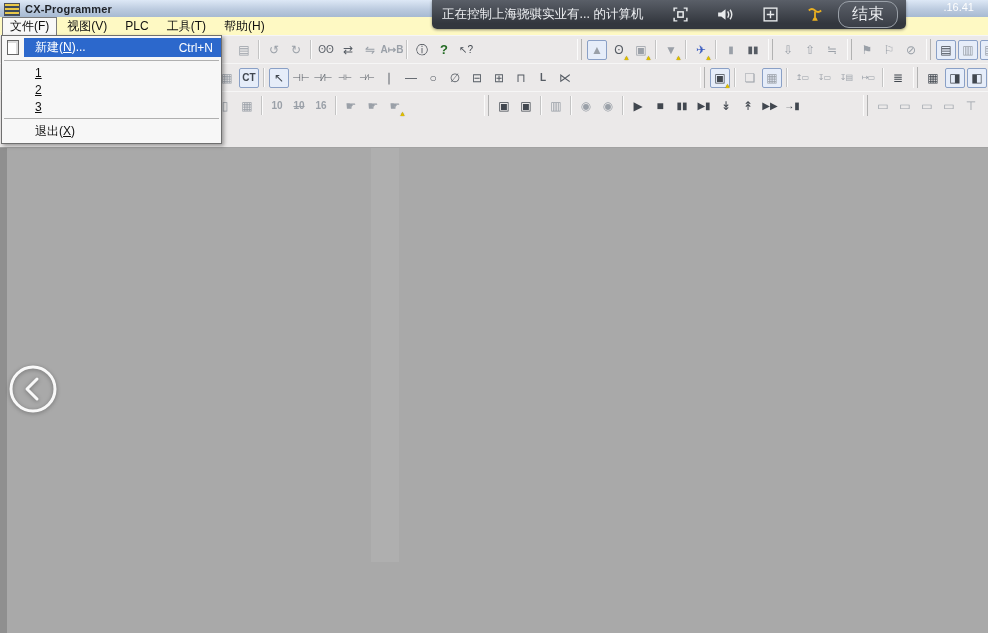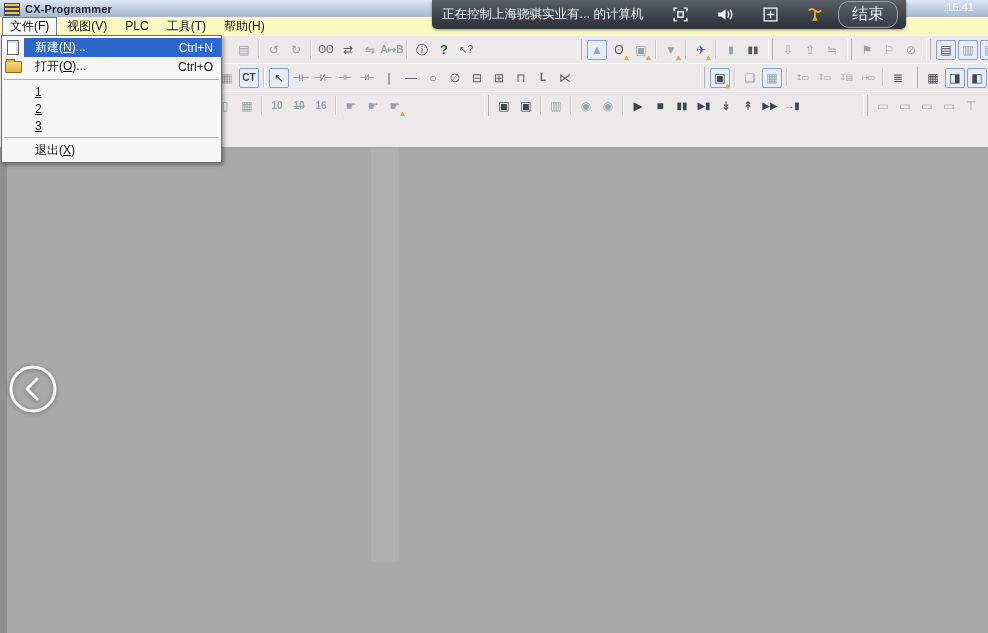--- a/index.html
+++ b/index.html
@@ -251,29 +251,20 @@
   <div class="left-strip"></div>
 
   <div class="file-menu" id="filemenu">
       <div class="fm-item sel">
         <span class="fm-icon">
           <span class="mi-new"></span>
         </span>
         <span class="fm-content">
           <span class="fm-label">新建(<u>N</u>)...</span>
           <span class="fm-short">Ctrl+N</span>
-        </span>
-      </div>
-      <div class="fm-item">
-        <span class="fm-icon">
-          <span class="mi-open"></span>
-        </span>
-        <span class="fm-content">
-          <span class="fm-label">打开(<u>O</u>)...</span>
-          <span class="fm-short">Ctrl+O</span>
         </span>
       </div>
       <div class="fm-sep"></div>
       <div class="fm-item num">
         <span class="fm-icon"></span>
         <span class="fm-content">
           <span class="fm-label"><u>1</u></span>
         </span>
       </div>
       <div class="fm-item num">

